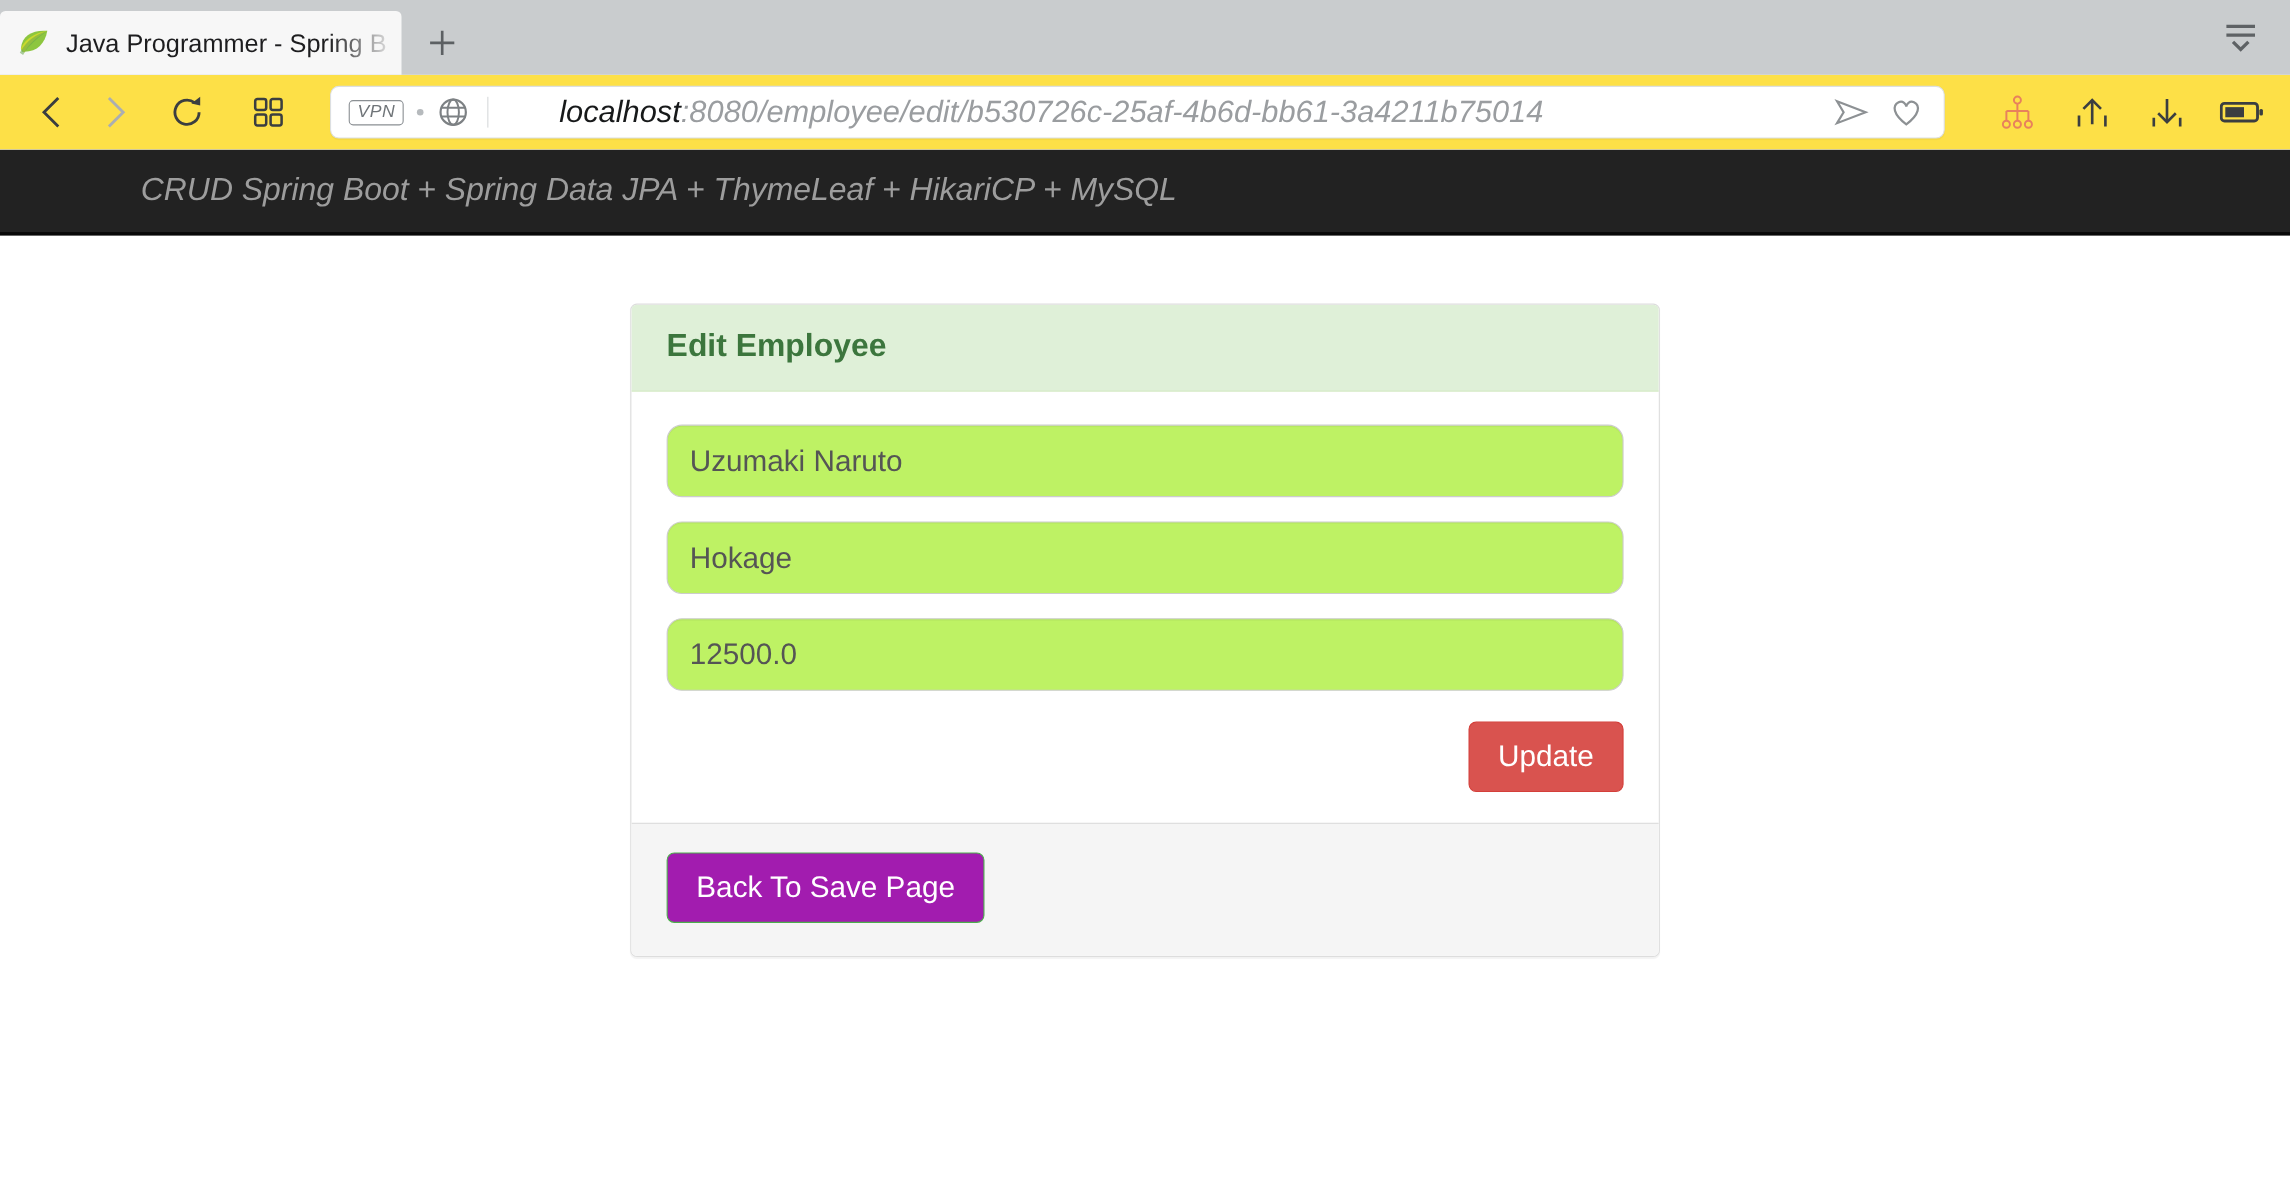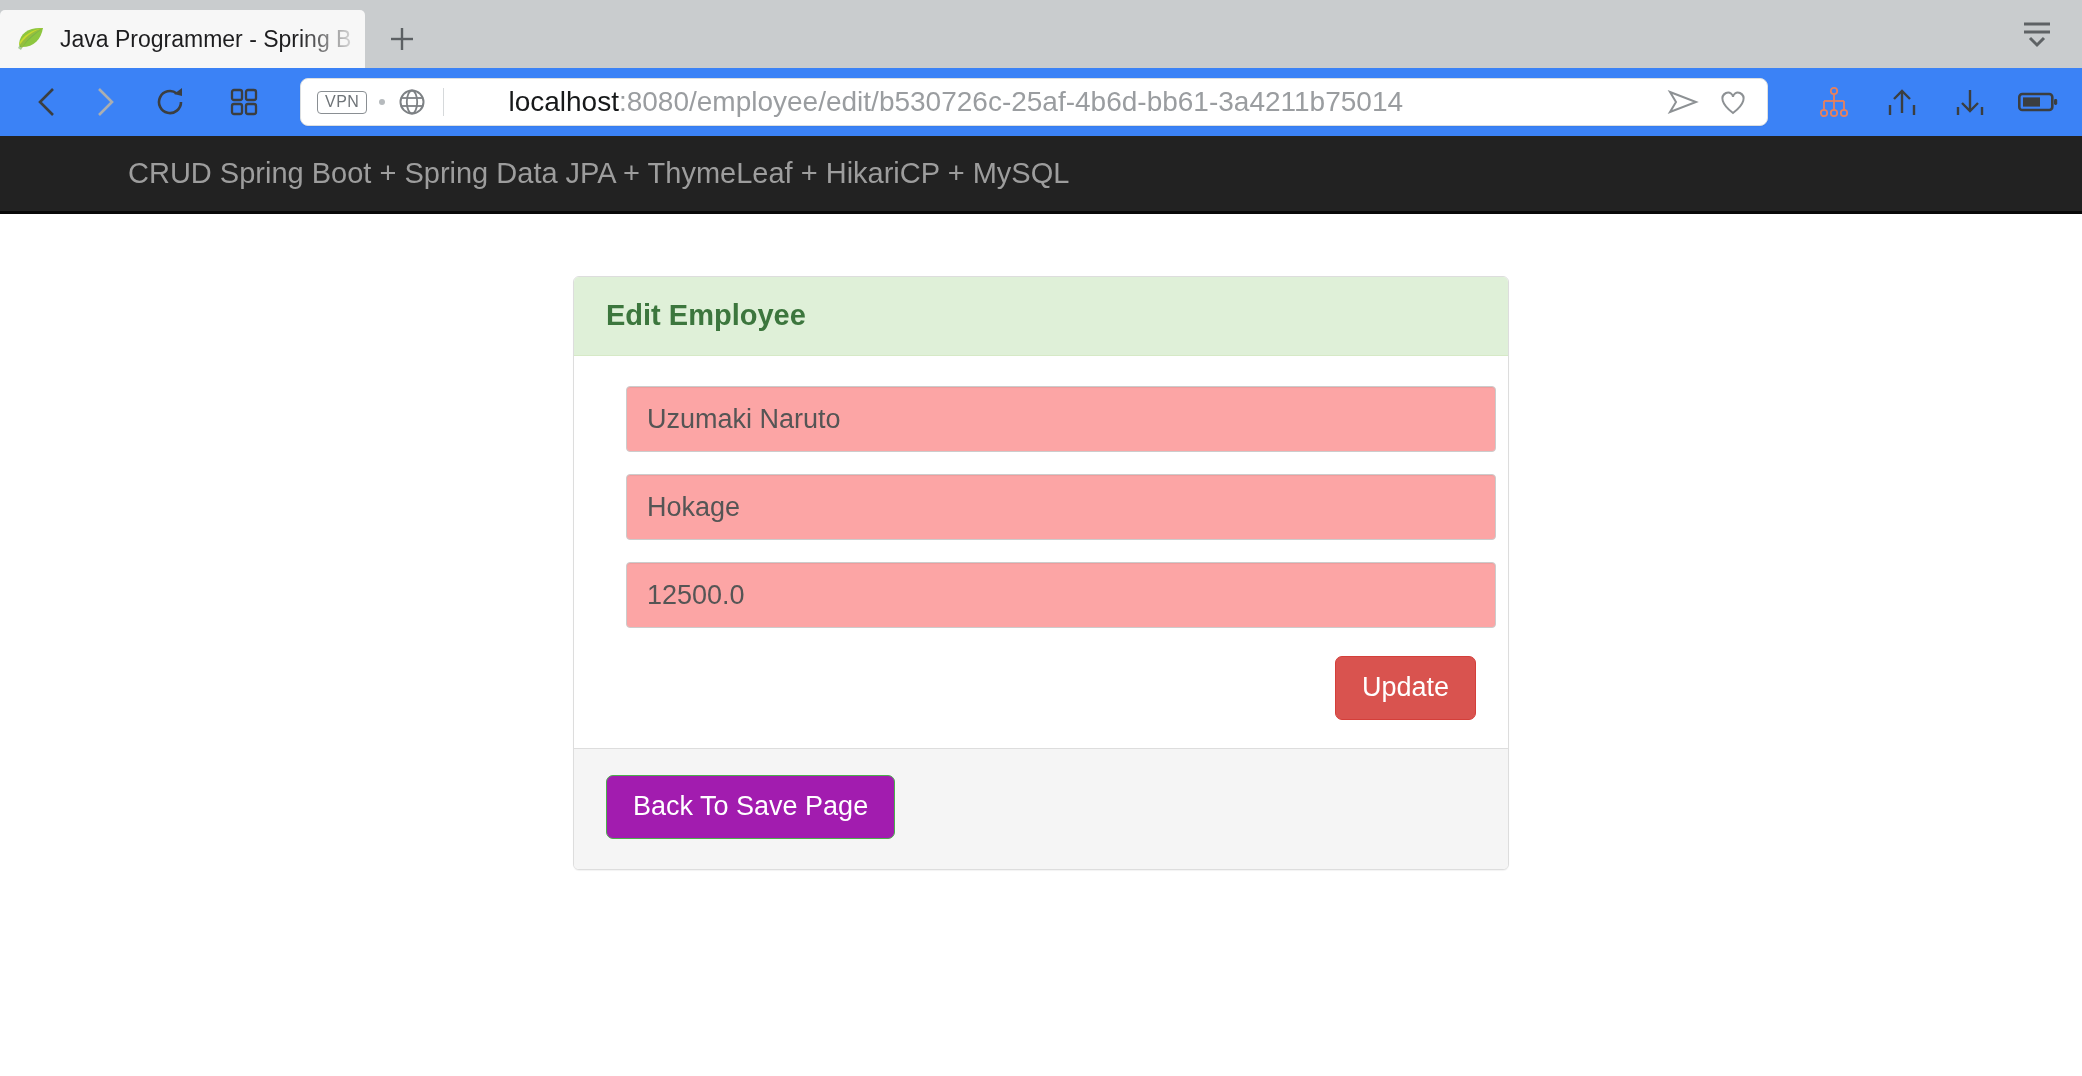--- a/index.html
+++ b/index.html
@@ -49,25 +49,26 @@
   }
   .tabstrip-menu {
     position: absolute; right: 22px; top: 12px;
     width: 46px; height: 40px;
     display: flex; flex-direction: column; align-items: center; justify-content: center;
   }
 
   .toolbar {
     height: 68px;
     flex: 0 0 68px;
-    background: #3b82f6;
+    background: #fde047;
     display: flex;
     align-items: center;
     padding: 0 18px 0 22px;
     gap: 4px;
+    font-style: italic;
   }
   .nav-btn {
     width: 52px; height: 52px;
     display: flex; align-items: center; justify-content: center;
     color: #3b3e40;
   }
   .nav-btn.disabled { color: #abaeb1; }
   .nav-btn.reload { margin-left: 10px; }
   .nav-btn.grid { margin-left: 18px; }
 
@@ -106,20 +107,21 @@
   
   .viewport { flex: 1 1 auto; background: #ffffff; overflow: hidden; }
 
   .navbar {
     background: #222222;
     border-bottom: 3px solid #080808;
     height: 78px;
     display: flex;
     align-items: center;
     padding-left: 128px;
+    font-style: italic;
   }
   .navbar-brand {
     color: #9d9d9d;
     font-size: 29px;
     line-height: 1;
   }
 
   .container {
     width: 100%;
     display: flex;
@@ -146,28 +148,27 @@
     font-weight: bold;
   }
   .panel-body { padding: 30px 32px 28px; }
 
   .form-control {
     display: block;
     width: 100%;
     height: 66px;
     font-size: 27px;
     color: #555;
-    background: #fca5a5;
+    background: #bef264;
     border: 1px solid #ccc;
-    border-radius: 4px;
+    border-radius: 14px;
     padding: 0 20px;
     margin-bottom: 22px;
     box-shadow: inset 0 1px 1px rgba(0,0,0,0.06);
     font-family: "Liberation Sans", sans-serif;
-    margin-left: 20px;
   }
   .form-control:last-of-type { margin-bottom: 0; }
 
   .btn-row { display: flex; justify-content: flex-end; margin-top: 28px; }
   .btn {
     border: 1px solid transparent;
     border-radius: 7px;
     font-size: 27px;
     color: #fff;
     padding: 14px 26px;

